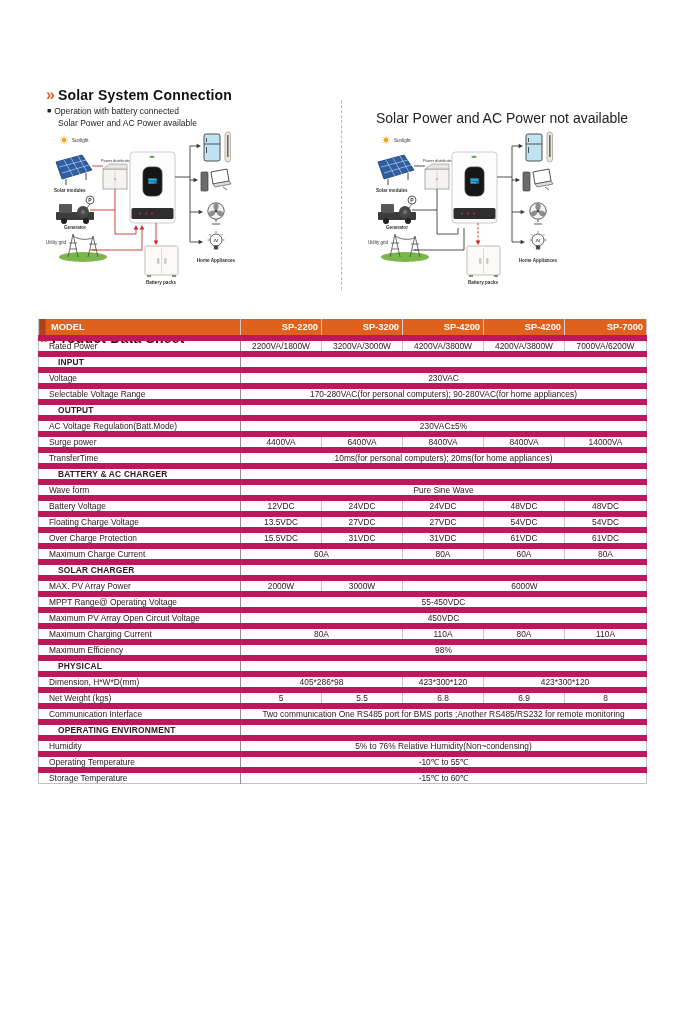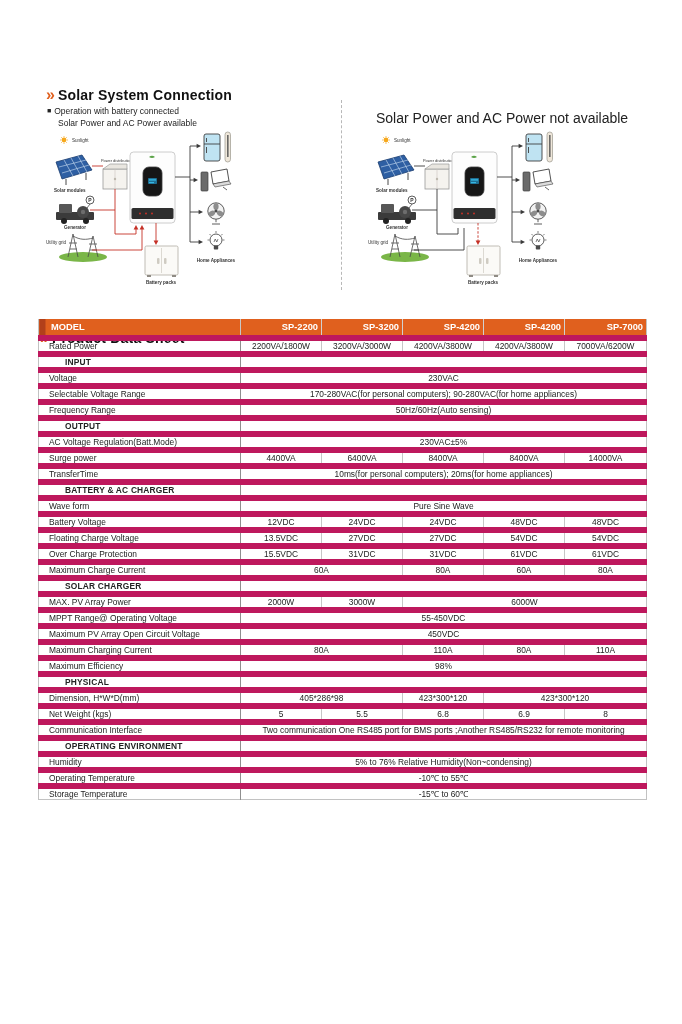--- a/index.html
+++ b/index.html
@@ -24,21 +24,21 @@
   .wire-hot{stroke:#c53127;stroke-width:.9;fill:none;}
   .wire-batt-dash{stroke:#c53127;stroke-width:.9;fill:none;stroke-dasharray:2.5 1.6;}
   .ah-red{fill:#c53127;}
   .ah-blk{fill:#3a3a3a;}
   
   table.ds{border-collapse:collapse;table-layout:fixed;font-size:8.4px;color:#232323;
     border:1px solid #c2c2c2;border-top:none;}
   table.ds td{height:10px;padding:0 3px;line-height:10px;overflow:hidden;white-space:nowrap;}
   table.ds tr{border-top:6px solid #be185d;}
   table.ds td.lbl{text-align:left;padding-left:10px;border-right:1px solid #8f8f8f;}
-  table.ds td.sec{font-weight:bold;padding-left:26px;border-right:1px solid #8f8f8f;letter-spacing:.2px;}
+  table.ds td.sec{font-weight:bold;padding-left:19px;border-right:1px solid #8f8f8f;letter-spacing:.2px;}
   table.ds td.val{text-align:center;border-left:1px solid #c6c6c6;}
   table.ds td.val:first-of-type{border-left:none;}
   table.ds tr.hdr{border-top:none;}
   table.ds tr.hdr td{height:16px;background:#e0601e;color:#ffffff;font-weight:bold;font-size:9.3px;line-height:14px;}
   table.ds tr.hdr td.mlbl{background:linear-gradient(90deg,#b2401a 0px,#b2401a 6px,#e0601e 6px);
     padding-left:12px;border-right:1px solid rgba(0,0,0,.22);}
   table.ds tr.hdr td.mcol{text-align:right;border-left:1px solid rgba(0,0,0,.18);}
 </style>
 </head>
 <body>
@@ -285,24 +285,20 @@
   </tr>
   <tr>
     <td class="lbl">Voltage</td>
     <td class="val" colspan="5">230VAC</td>
   </tr>
   <tr>
     <td class="lbl">Selectable Voltage Range</td>
     <td class="val" colspan="5">170-280VAC(for personal computers); 90-280VAC(for home appliances)</td>
   </tr>
   <tr>
-    <td class="lbl">Frequency Range</td>
-    <td class="val" colspan="5">50Hz/60Hz(Auto sensing)</td>
-  </tr>
-  <tr>
     <td class="sec">OUTPUT</td>
         <td class="val" colspan="5"></td>
   </tr>
   <tr>
     <td class="lbl">AC Voltage Regulation(Batt.Mode)</td>
     <td class="val" colspan="5">230VAC±5%</td>
   </tr>
   <tr>
     <td class="lbl">Surge power</td>
     <td class="val">4400VA</td>

